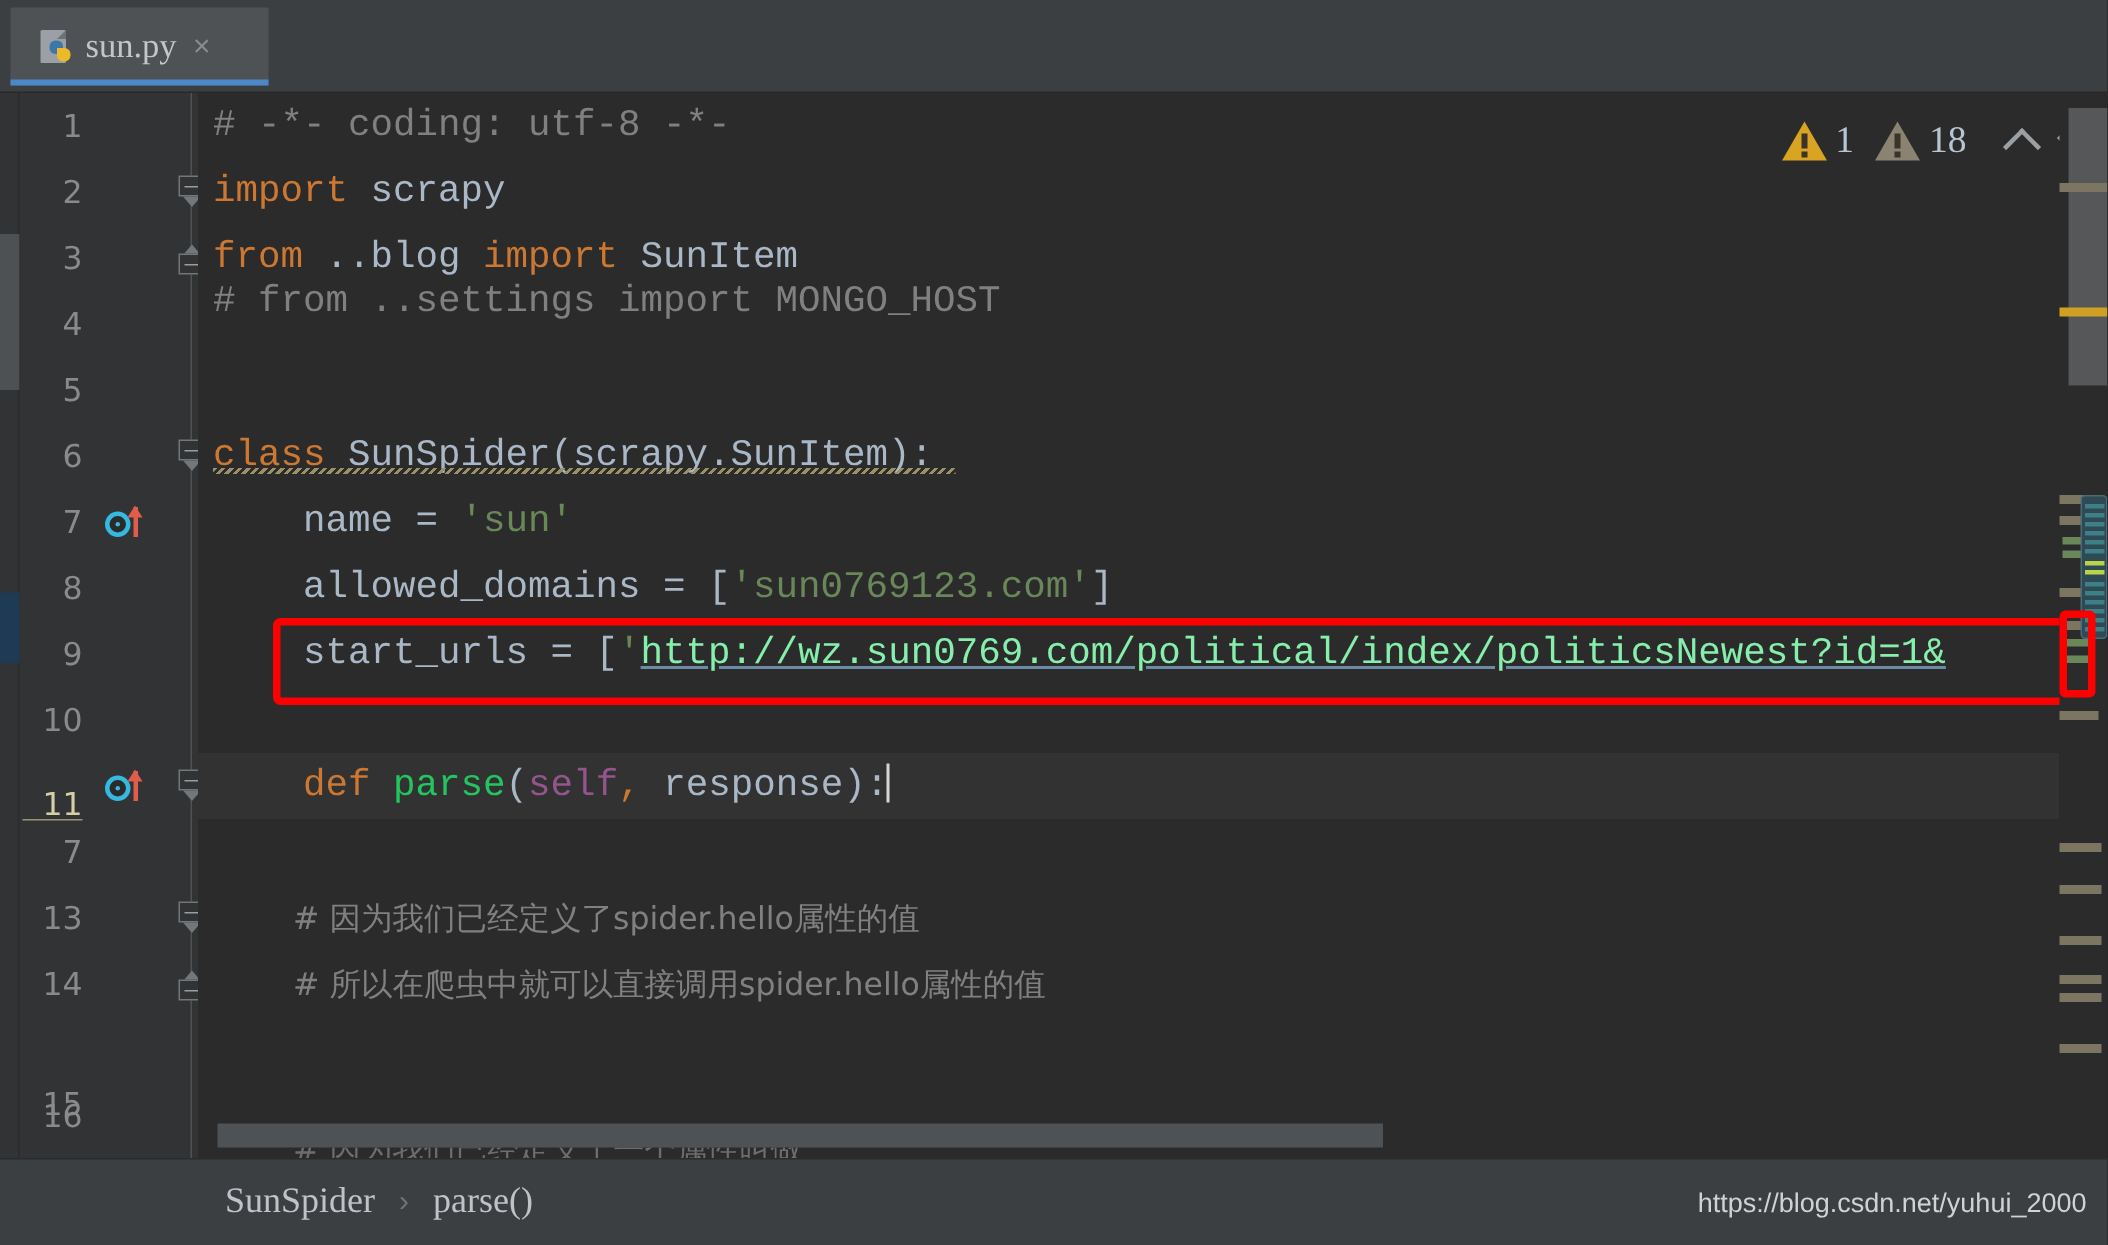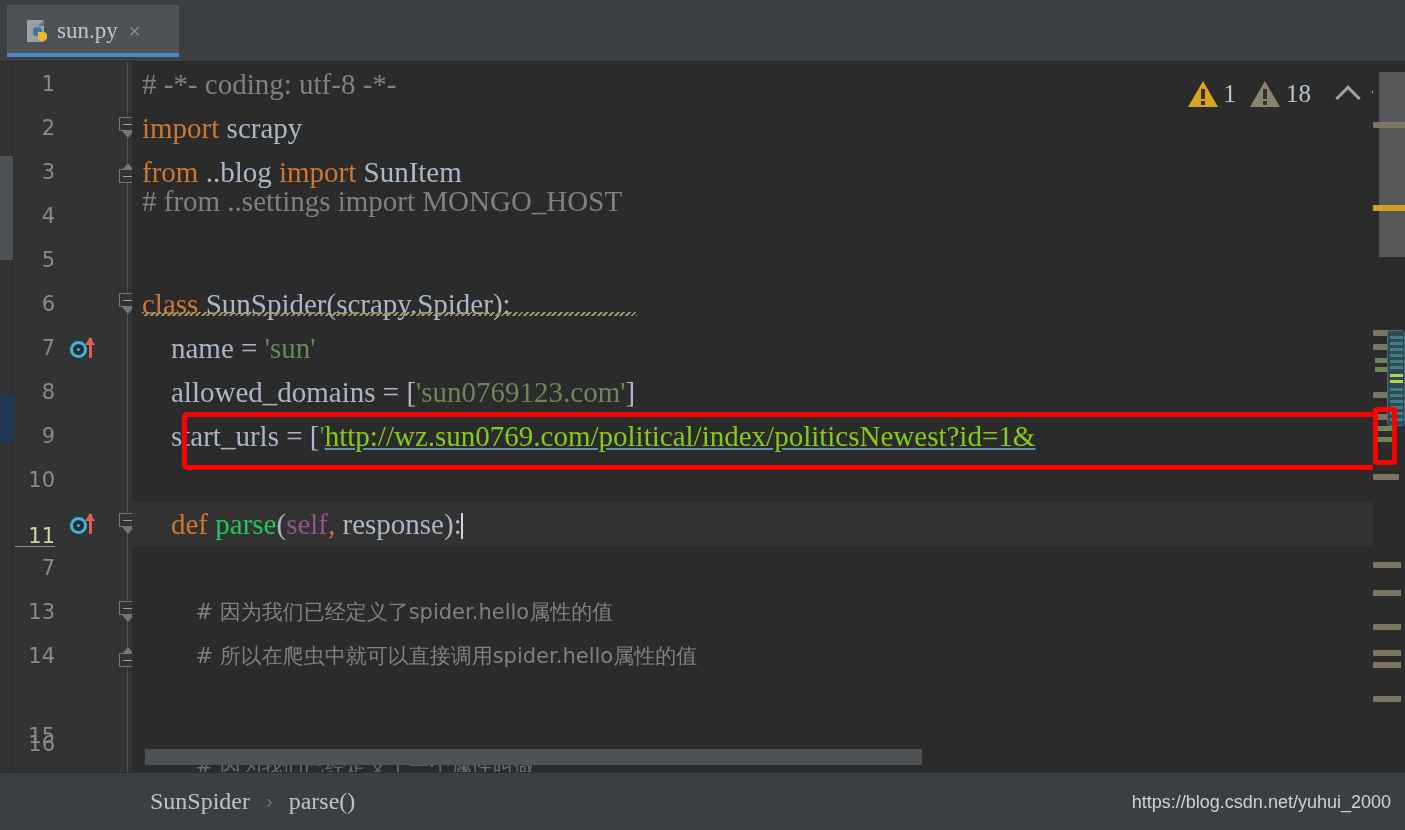--- a/index.html
+++ b/index.html
@@ -181,38 +181,38 @@
     position: absolute; left: 132px; top: 62px;
     width: 1241px; height: 710px;
     background: #2b2b2b;
     overflow: hidden;
   }
   .line {
     position: absolute; left: 0;
     width: 1241px; height: 44px;
     line-height: 44px;
     white-space: pre;
-    font-family: Liberation Serif, serif;
-    font-size: 29px;
+    font-family: Liberation Mono, monospace;
+    font-size: 25px;
     color: #a9b7c6;
     padding-left: 10px;
   }
   .line.current { background: #323232; }
 
   
   .kw   { color: #cc7832; }
   .str  { color: #6a8759; }
   .ident{ color: #a9b7c6; }
   .cmt  { color: #808080; }
   .fn   { color: #22c55e; }
   .self { color: #94558d; }
   .builtin { color: #8888c6; }
   .punc { color: #a9b7c6; }
   .comma{ color: #cc7832; }
-  .url  { color: #84cc16; text-decoration: underline; text-decoration-color: #6e8ba5; }
+  .url  { color: #86efac; text-decoration: underline; text-decoration-color: #6e8ba5; }
   .hl   { background: #5a5330; }
   .caret {
     display: inline-block;
     width: 2px; height: 26px;
     background: #d6d6d6;
     vertical-align: -5px;
     margin-left: -1px;
   }
   .squiggle {
     position: absolute; height: 4px;
@@ -462,21 +462,21 @@
     <div class="line" style="top:0px"><span class="cmt"># -*- coding: utf-8 -*-</span></div>
 
     <div class="line" style="top:44px"><span class="kw">import</span><span class="ident"> scrapy</span></div>
 
     <div class="line" style="top:88px"><span class="kw">from</span><span class="ident"> ..blog </span><span class="kw">import</span><span class="ident"> SunItem</span></div>
 
     <div class="line" style="top:117px"><span class="cmt"># from ..settings import MONGO_HOST</span></div>
 
     <div class="line" style="top:176px"></div>
 
-    <div class="line" style="top:220px"><span class="kw">class</span><span class="ident"> SunSpider(scrapy.Spider):</span></div>
+    <div class="line" style="top:220px"><span class="kw">class</span><span class="ident"> SunSpider(scrapy.SunItem):</span></div>
     <div class="squiggle" style="left:10px; top:250px; width:495px;"></div>
 
     <div class="line" style="top:264px"><span class="ident">    name = </span><span class="str">'sun'</span></div>
 
     <div class="line" style="top:308px"><span class="ident">    allowed_domains = [</span><span class="str">'sun0769123.com'</span><span class="punc">]</span></div>
 
     <div class="line" style="top:352px"><span class="ident">    start_urls = [</span><span class="str">'</span><span class="url">http://wz.sun0769.com/political/index/politicsNewest?id=1&amp;</span></div>
 
     <div class="line" style="top:396px"></div>
 

